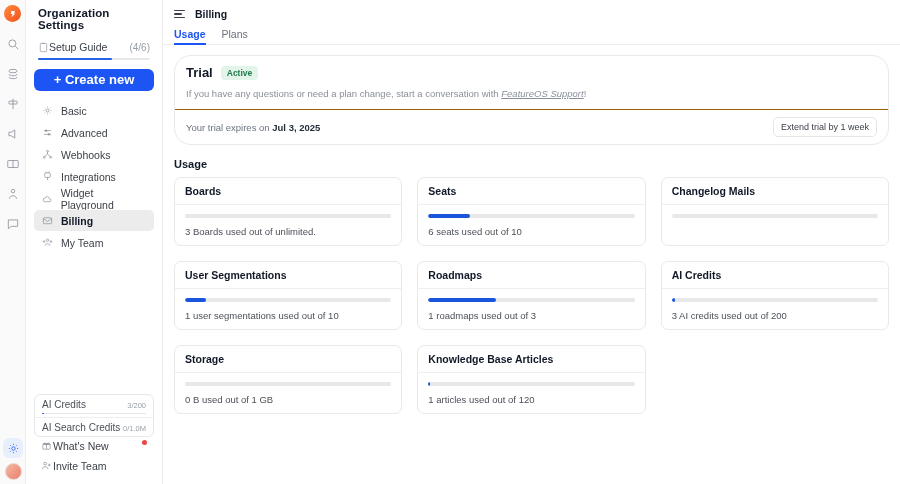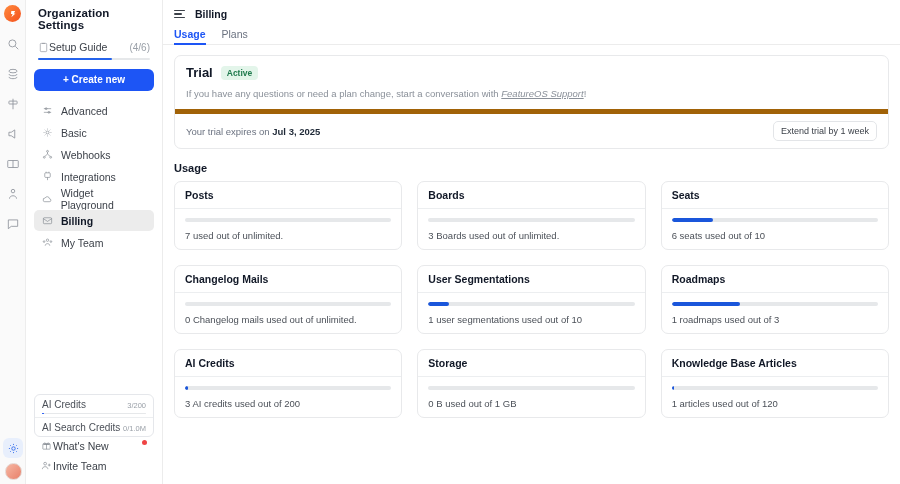--- a/index.html
+++ b/index.html
@@ -57,21 +57,21 @@
   }
   .setup-guide .sg-icon { color: #8a8f98; display:flex; }
   .setup-guide .sg-icon svg { width: 11px; height: 11px; stroke: currentColor; fill: none; stroke-width: 1.4; }
   .setup-guide .sg-count { margin-left: auto; font-size: 10px; color: #9aa0a8; }
   .sg-track { height: 2px; background: #e6e8ea; border-radius: 2px; margin: 0 4px 9px 4px; position: relative; }
   .sg-fill { position: absolute; left:0; top:0; height: 2px; width: 66%; background: #2563eb; border-radius: 2px; }
 
   .create-btn {
     display: block; width: 100%; height: 22px; line-height: 22px;
     background: #1d55f5; color: #fff; border: none; border-radius: 6px;
-    font-size: 10px; font-family: inherit; font-weight: 600;
+    font-size: 13px; font-family: inherit; font-weight: 600;
     margin-bottom: 9px; cursor: pointer; text-align: center;
   }
   .nav { display: flex; flex-direction: column; gap: 1px; }
   .nav-item {
     display: flex; align-items: center; gap: 8px;
     height: 21px; padding: 0 7px; border-radius: 5px;
     font-size: 10.5px; color: #3c4149; cursor: pointer;
   }
   .nav-item .ni { width: 12px; display:flex; align-items:center; justify-content:center; color: #7a8089; }
   .nav-item .ni svg { width: 11px; height: 11px; stroke: currentColor; fill: none; stroke-width: 1.35; }
@@ -109,29 +109,29 @@
   .hamb i:nth-child(3){ width: 11px; }
   .page-title { font-size: 10.5px; font-weight: bold; color: #111827; }
 
   .tabs { display: flex; gap: 16px; padding: 0 11px; border-bottom: 1px solid #ececec; height: 20px; align-items: flex-end; }
   .tab { font-size: 10.5px; color: #6b7280; padding-bottom: 4px; cursor: pointer; position: relative; }
   .tab.active { color: #1d55f5; font-weight: 600; }
   .tab.active::after { content:""; position: absolute; left: 0; right: 0; bottom: -1px; height: 1.6px; background: #1d55f5; }
 
   .content { padding: 10px 11px 0 11px; }
 
-  .trial-card { border: 1px solid #e8e9eb; border-radius: 7px; background: #fff; overflow: hidden; }
+  .trial-card { border: 1px solid #e8e9eb; border-radius: 17px; background: #fff; overflow: hidden; }
   .trial-top { padding: 9px 11px 10px 11px; }
   .trial-head { display: flex; align-items: center; gap: 8px; }
   .trial-name { font-size: 13px; font-weight: bold; color: #111827; }
   .badge { font-size: 8.5px; font-weight: 600; color: #1f7a4d; background: #e3f5ea; padding: 2px 6px; border-radius: 4px; }
   .trial-desc { margin-top: 8px; font-size: 9.5px; color: #8a9099; }
   .trial-desc a { color: #8a9099; text-decoration: underline; font-style: italic; }
   .trial-foot {
-    border-top: 5px solid #a16207; padding: 7px 11px; display: flex; align-items: center;
+    border-top: 1px solid #a16207; padding: 7px 11px; display: flex; align-items: center;
   }
   .trial-expiry { font-size: 9.5px; color: #6b7280; }
   .trial-expiry b { color: #1f2937; font-weight: bold; }
   .extend-btn {
     margin-left: auto; font-size: 9px; font-family: inherit; color: #3c4149;
     background: #fff; border: 1px solid #e3e5e8; border-radius: 5px;
     padding: 4px 7px; cursor: pointer; white-space: nowrap;
   }
 
   .section-title { font-size: 11px; font-weight: bold; color: #111827; margin: 13px 0 7px 0; }
@@ -226,36 +226,36 @@
     <div class="sg-track">
       <div class="sg-fill"></div>
     </div>
 
     <button class="create-btn">+ Create new</button>
 
     <div class="nav">
       <div class="nav-item">
         <span class="ni">
           <svg viewBox="0 0 24 24">
+              <circle cx="12" cy="12" r="3.2"></circle>
+              <path d="M12 3.5v2M12 18.5v2M3.5 12h2M18.5 12h2M6 6l1.5 1.5M16.5 16.5L18 18M18 6l-1.5 1.5M7.5 16.5L6 18"></path>
+            </svg>
+        </span>
+        <span>Basic</span>
+      </div>
+      <div class="nav-item">
+        <span class="ni">
+          <svg viewBox="0 0 24 24">
               <line x1="4" y1="8" x2="20" y2="8"></line>
               <line x1="4" y1="16" x2="20" y2="16"></line>
               <circle cx="9" cy="8" r="2"></circle>
               <circle cx="15" cy="16" r="2"></circle>
             </svg>
         </span>
         <span>Advanced</span>
-      </div>
-      <div class="nav-item">
-        <span class="ni">
-          <svg viewBox="0 0 24 24">
-              <circle cx="12" cy="12" r="3.2"></circle>
-              <path d="M12 3.5v2M12 18.5v2M3.5 12h2M18.5 12h2M6 6l1.5 1.5M16.5 16.5L18 18M18 6l-1.5 1.5M7.5 16.5L6 18"></path>
-            </svg>
-        </span>
-        <span>Basic</span>
       </div>
       <div class="nav-item">
         <span class="ni">
           <svg viewBox="0 0 24 24">
               <circle cx="12" cy="5" r="2"></circle>
               <circle cx="5" cy="18" r="2"></circle>
               <circle cx="19" cy="18" r="2"></circle>
               <path d="M12 7v4M12 11l-5.5 5M12 11l5.5 5"></path>
             </svg>
         </span>
@@ -379,65 +379,53 @@
             <span>Your trial expires on </span><b>Jul 3, 2025</b>
           </div>
           <button class="extend-btn">Extend trial by 1 week</button>
         </div>
       </div>
 
       <div class="section-title">Usage</div>
 
       <div class="grid">
 
-        <div class="ucard">
-          <div class="ucard-head">
-              <div class="ucard-title">Posts</div>
+
+        <div class="ucard">
+          <div class="ucard-head">
+              <div class="ucard-title">Boards</div>
             </div>
           <div class="ucard-body">
             <div class="bar-track">
                 <div class="bar-fill" style="width:0%"></div>
               </div>
-            <div class="ucard-sub">7 used out of unlimited.</div>
-          </div>
-        </div>
-
-        <div class="ucard">
-          <div class="ucard-head">
-              <div class="ucard-title">Boards</div>
+            <div class="ucard-sub">3 Boards used out of unlimited.</div>
+          </div>
+        </div>
+
+        <div class="ucard">
+          <div class="ucard-head">
+              <div class="ucard-title">Seats</div>
+            </div>
+          <div class="ucard-body">
+            <div class="bar-track">
+                <div class="bar-fill" style="width:20%"></div>
+              </div>
+            <div class="ucard-sub">6 seats used out of 10</div>
+          </div>
+        </div>
+
+        <div class="ucard">
+          <div class="ucard-head">
+              <div class="ucard-title">Changelog Mails</div>
             </div>
           <div class="ucard-body">
             <div class="bar-track">
                 <div class="bar-fill" style="width:0%"></div>
               </div>
-            <div class="ucard-sub">3 Boards used out of unlimited.</div>
-          </div>
-        </div>
-
-        <div class="ucard">
-          <div class="ucard-head">
-              <div class="ucard-title">Seats</div>
-            </div>
-          <div class="ucard-body">
-            <div class="bar-track">
-                <div class="bar-fill" style="width:20%"></div>
-              </div>
-            <div class="ucard-sub">6 seats used out of 10</div>
-          </div>
-        </div>
-
-        <div class="ucard">
-          <div class="ucard-head">
-              <div class="ucard-title">Changelog Mails</div>
-            </div>
-          <div class="ucard-body">
-            <div class="bar-track">
-                <div class="bar-fill" style="width:0%"></div>
-              </div>
-            <div class="ucard-sub">0 Changelog mails used out of unlimited.</div>
           </div>
         </div>
 
         <div class="ucard">
           <div class="ucard-head">
               <div class="ucard-title">User Segmentations</div>
             </div>
           <div class="ucard-body">
             <div class="bar-track">
                 <div class="bar-fill" style="width:10%"></div>

